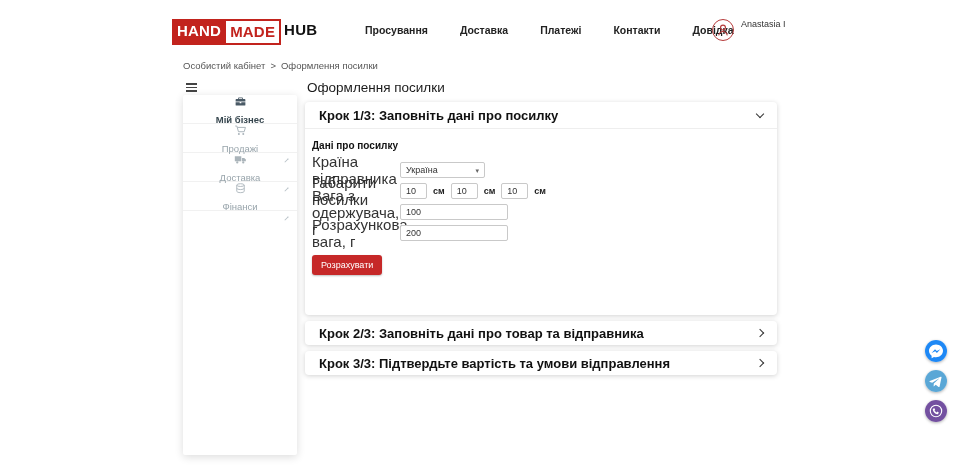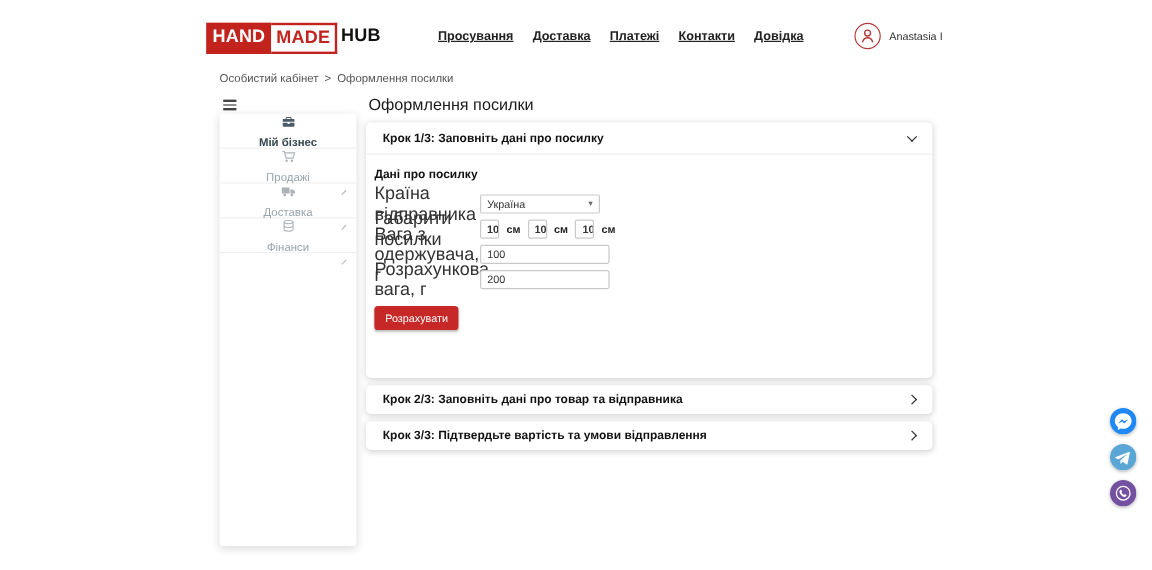--- a/index.html
+++ b/index.html
@@ -7,23 +7,23 @@
     font-family:"Liberation Sans", sans-serif; color:#222; }
 
   
   .header { position:absolute; top:0; left:0; width:960px; height:55px; background:#fff; }
   .logo { position:absolute; left:172px; top:19px; display:inline-flex; align-items:stretch; cursor:pointer;text-align:center; }
   .logo span { font-weight:bold; font-size:15px; letter-spacing:.2px;
     font-stretch:condensed; line-height:20px; }
   .logo .l1 { background:#c2231d; color:#fff; padding:1px 4px; border:1px solid #c2231d; }
   .logo .l2 { background:#fff; color:#c2231d; padding:1px 4px; border:2px solid #c2231d; border-left:none; }
   .logo .l3 { color:#111; padding:1px 1px 1px 3px; }
-  .nav { position:absolute; left:365px; top:24px; display:flex; gap:16px;text-decoration:underline; }
+  .nav { position:absolute; left:365px; top:24px; display:flex; gap:32px; }
   .nav-item { font-size:10.5px; font-weight:bold; color:#222; cursor:pointer; white-space:nowrap; }
-  .user { position:absolute; left:712px; top:19px; display:flex; align-items:center; gap:7px; cursor:pointer; }
+  .user { position:absolute; left:712px; top:19px; display:flex; align-items:flex-start; gap:7px; cursor:pointer; }
   .avatar { width:22px; height:22px; border:1.4px solid #b63b3b; border-radius:50%;
     display:flex; align-items:center; justify-content:center; }
   .user-name { font-size:9px; color:#333; }
 
   
   .breadcrumb { position:absolute; left:183px; top:60px; font-size:9.5px; color:#555; display:flex; gap:5px; }
   .breadcrumb .crumb-link { cursor:pointer; }
 
   
   .hamburger { position:absolute; left:186px; top:83px; width:11px; cursor:pointer; }
@@ -41,37 +41,37 @@
   .side-item.dim .icn { color:#aab4ba; }
   .side-chev { margin-left:auto; width:5px; height:5px; border-right:1.4px solid #b9c2c8;
     border-bottom:1.4px solid #b9c2c8; transform:rotate(-45deg); }
 
   
   .main { position:absolute; left:305px; top:80px; width:472px; }
   .page-title { font-size:13.5px; color:#1a1a1a; margin:0 0 7px 2px; font-weight:normal; height:15px; }
   .card { background:#fff; border-radius:4px; box-shadow:0 1px 5px rgba(0,0,0,.18); margin-bottom:6px; }
   .card-head { height:27px; display:flex; align-items:center; justify-content:space-between;
     padding:0 14px; cursor:pointer; }
-  .card-head .step-title { font-size:10px; font-weight:bold; color:#111; }
+  .card-head .step-title { font-size:13px; font-weight:bold; color:#111; }
   .card.open .card-head { border-bottom:1px solid #eee; }
   .chev-down { width:6px; height:6px; border-right:1.6px solid #333; border-bottom:1.6px solid #333;
     transform:rotate(45deg); margin-top:-3px; }
   .chev-right { width:6px; height:6px; border-right:1.6px solid #333; border-bottom:1.6px solid #333;
     transform:rotate(-45deg); }
   .card-body { padding:9px 12px 24px 7px; }
   .section-title { font-size:10px; font-weight:bold; color:#111; margin:2px 0 11px 0; }
   .frow { display:flex; align-items:center; margin-bottom:5px; height:16px; }
   .frow .flabel { width:88px; font-size:15px; color:#333; flex:none; }
-  .select { width:100px; height:16px; border:1px solid #c9c9c9; border-radius:2px; background:#fff;
+  .select { width:85px; height:16px; border:1px solid #c9c9c9; border-radius:2px; background:#fff;
     display:flex; align-items:center; justify-content:space-between; padding:0 5px; cursor:pointer;text-align:center; }
   .select .sval { font-size:9px; color:#333; }
   .select .caret { font-size:7px; color:#666; line-height:1; }
   .txt { height:16px; border:1px solid #c9c9c9; border-radius:2px; font-size:9px; color:#333;
     padding:0 0 0 5px; font-family:"Liberation Sans", sans-serif; outline:none; background:#fff; }
-  .txt.small { width:16px;font-weight:bold; }
+  .txt.small { width:27px; }
   .txt.wide { width:108px; }
   .unit { font-size:9px; color:#222; font-weight:bold; margin:0 6px; }
   .btn { display:inline-block; margin:9px 0 0 0; background:#c62828; color:#fff; font-size:9px;
     padding:5px 9px; border:none; border-radius:3px; cursor:pointer;
     font-family:"Liberation Sans", sans-serif; box-shadow:0 1px 2px rgba(0,0,0,.25); }
   #card1 { min-height:213px; }
   .card.closed { height:24px; }
   .card.closed .card-head { height:24px; }
 
   

